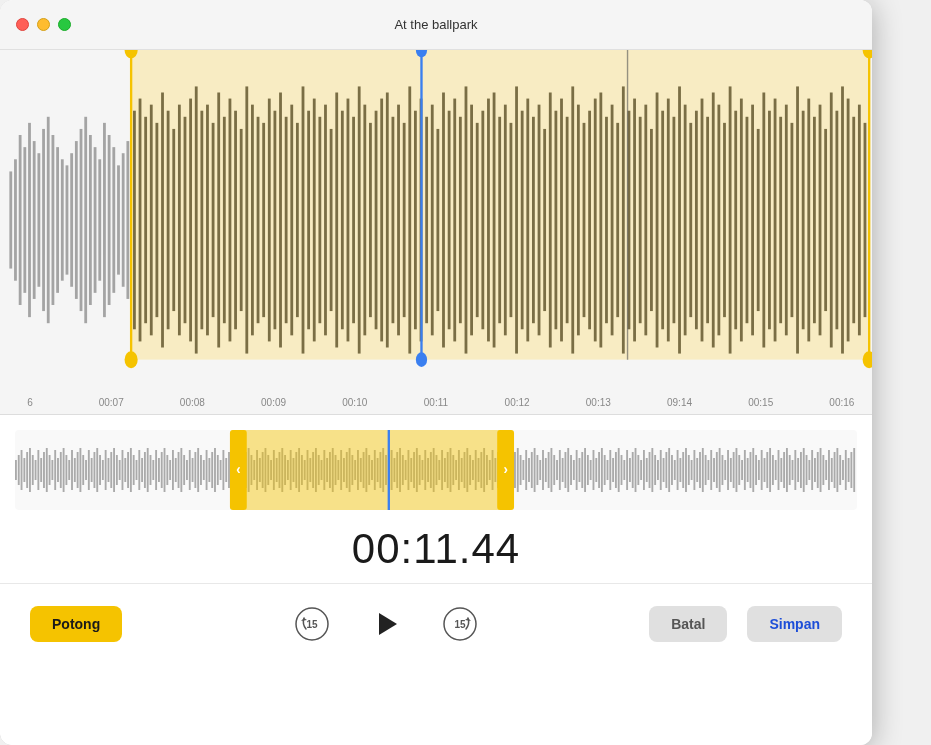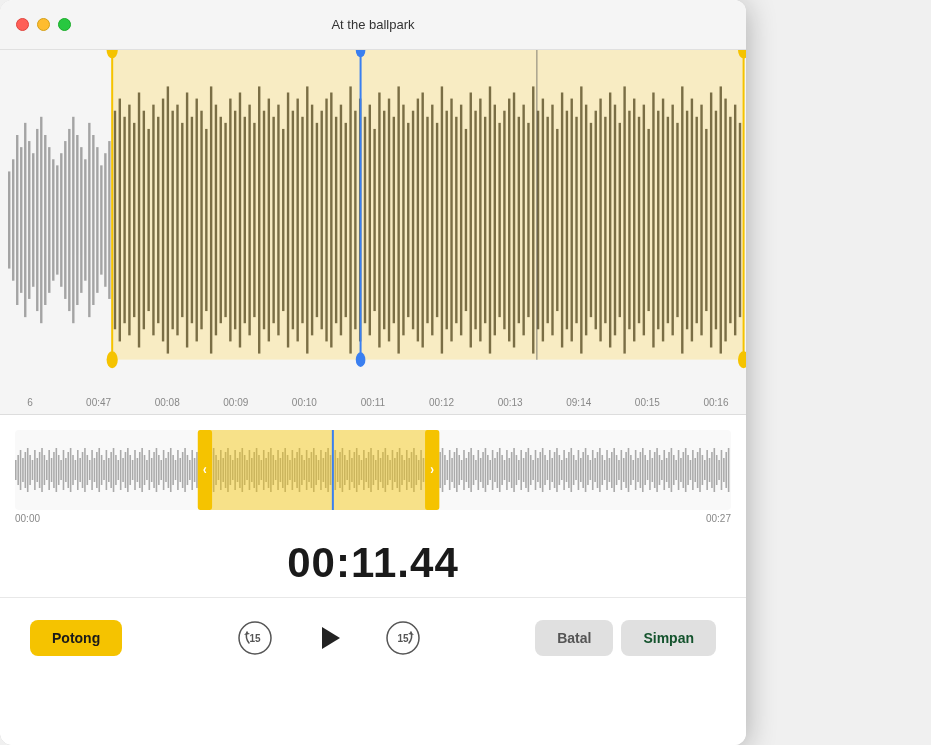--- a/index.html
+++ b/index.html
@@ -6,21 +6,21 @@
     body {
       width: 931px;
       height: 745px;
       background: #f0f0f0;
       font-family: -apple-system, BlinkMacSystemFont, 'SF Pro Display', 'Helvetica Neue', Arial, sans-serif;
       overflow: hidden;
       border-radius: 12px;
     }
 
     .window {
-      width: 746px;
+      width: 872px;
       height: 745px;
       background: #ffffff;
       border-radius: 12px;
       display: flex;
       flex-direction: column;
       overflow: hidden;
       box-shadow: 0 4px 30px rgba(0,0,0,0.3);
     }
 
     
@@ -126,21 +126,21 @@
     }
 
     
     .timestamp-display {
       text-align: center;
       padding: 15px 0 10px;
       flex-shrink: 0;
     }
     .timestamp-display span {
       font-size: 42px;
-      font-weight: 700;
+      font-weight: 400;
       color: #1a1a1a;
       letter-spacing: 1px;
     }
 
     
     .toolbar {
       height: 80px;
       display: flex;
       align-items: center;
       justify-content: space-between;
@@ -155,37 +155,37 @@
     }
 
     .toolbar-center {
       display: flex;
       align-items: center;
       gap: 36px;
     }
 
     .toolbar-right {
       display: flex;
-      gap: 8px;
+      gap: 20px;
     }
 
     .btn-yellow {
       background: #f5c300;
       color: #1a1a1a;
       border: none;
       border-radius: 8px;
       padding: 10px 22px;
       font-size: 14px;
       font-weight: 600;
       cursor: pointer;
     }
 
     .btn-gray {
       background: #e0e0e0;
-      color: #14532d;
+      color: #1d4ed8;
       border: none;
       border-radius: 8px;
       padding: 10px 22px;
       font-size: 14px;
       font-weight: 600;
       cursor: pointer;
     }
 
     .btn-icon {
       background: none;
@@ -413,21 +413,21 @@
         <circle cx="450" cy="0" r="6" fill="#3a7ff0"></circle>
         <circle cx="450" cy="255" r="6" fill="#3a7ff0"></circle>
 
         <line x1="670" y1="0" x2="670" y2="255" stroke="#555" stroke-width="1.5" opacity="0.6"></line>
       </svg>
     </div>
 
     <div class="time-ruler">
       <div class="time-ruler-inner">
         <span class="time-label">6</span>
-        <span class="time-label">00:47</span>
+        <span class="time-label">00:07</span>
         <span class="time-label">00:08</span>
         <span class="time-label">00:09</span>
         <span class="time-label">00:10</span>
         <span class="time-label">00:11</span>
         <span class="time-label">00:12</span>
         <span class="time-label">00:13</span>
         <span class="time-label">09:14</span>
         <span class="time-label">00:15</span>
         <span class="time-label">00:16</span>
       </div>
@@ -754,24 +754,20 @@
         <rect x="230" y="0" width="18" height="80" fill="#f5c300" rx="3" ry="3"></rect>
         <text x="239" y="44" font-size="14" fill="white" text-anchor="middle" font-weight="bold">‹</text>
 
         <rect x="516" y="0" width="18" height="80" fill="#f5c300" rx="3" ry="3"></rect>
         <text x="525" y="44" font-size="14" fill="white" text-anchor="middle" font-weight="bold">›</text>
 
         <line x1="400" y1="0" x2="400" y2="80" stroke="#3a7ff0" stroke-width="2.5"></line>
       </svg>
     </div>
 
-    <div class="mini-time-row">
-      <span class="mini-time-label">00:00</span>
-      <span class="mini-time-label">00:27</span>
-    </div>
 
     <div class="timestamp-display">
       <span>00:11.44</span>
     </div>
 
     <div class="toolbar">
       <div class="toolbar-left">
         <button class="btn-yellow">Potong</button>
       </div>
 

